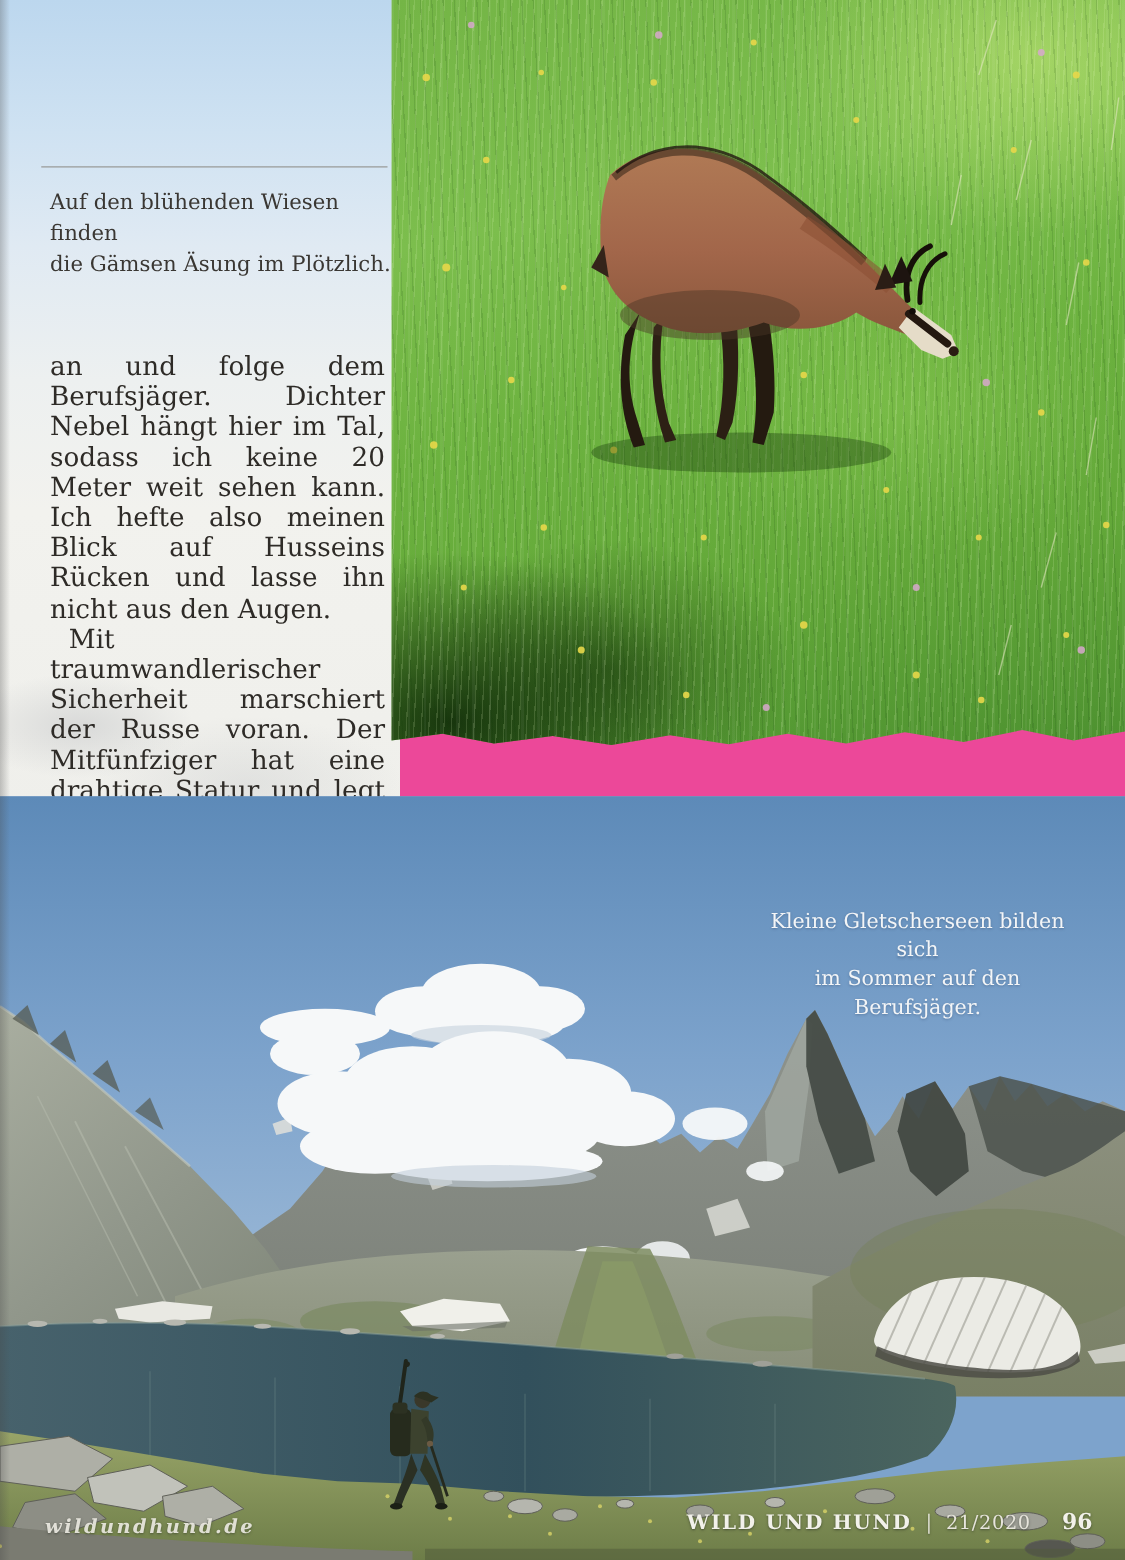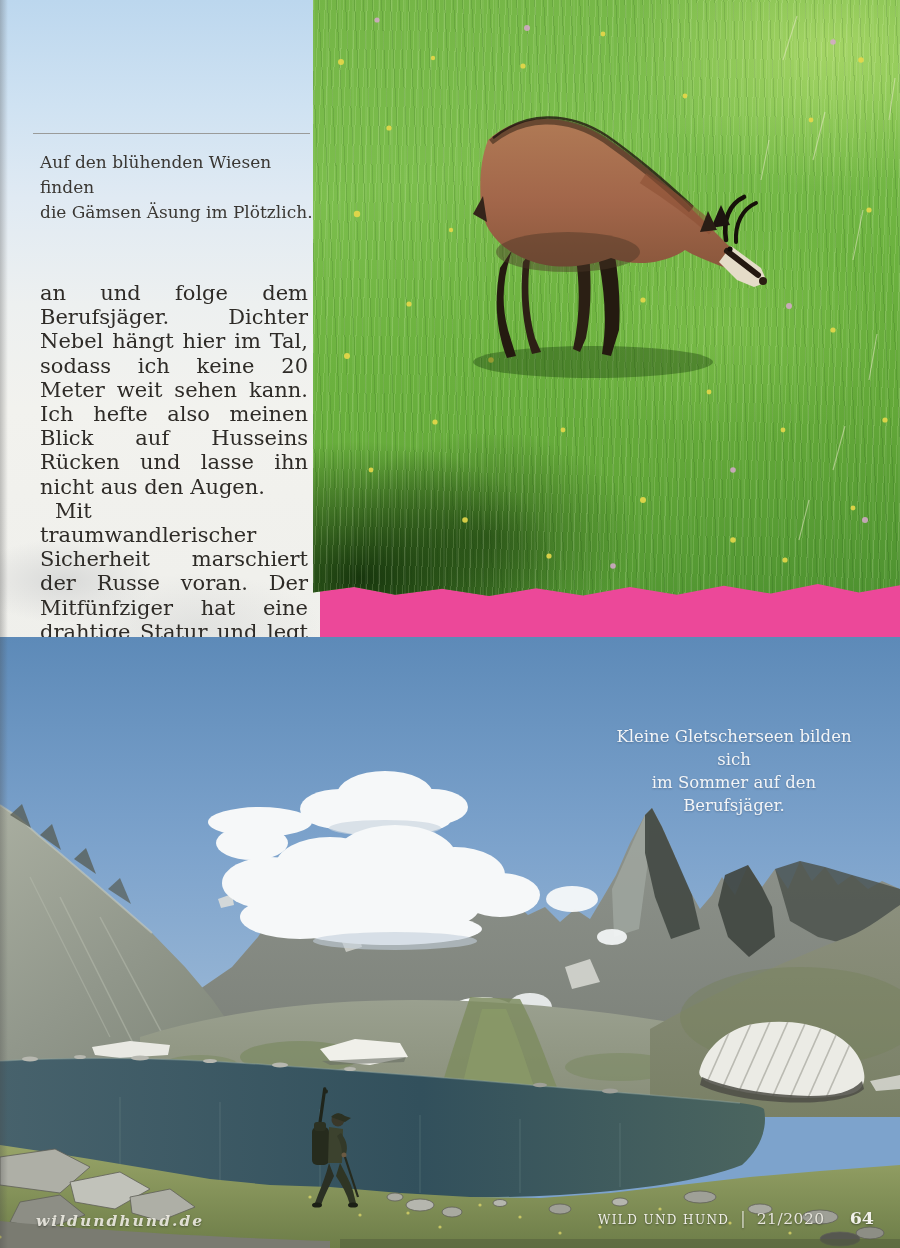--- a/index.html
+++ b/index.html
@@ -67,21 +67,21 @@
     position:absolute;left:36px;bottom:18px;
     font-style:italic;font-weight:bold;letter-spacing:2px;
     font-size:15.5px;color:rgba(242,240,232,.88);
     text-shadow:0 1px 2px rgba(40,45,35,.5);
     margin-top:21px;
   }
   .footer-right{
     position:absolute;right:26px;bottom:20px;display:flex;align-items:baseline;gap:11px;
     color:#f2f1ea;text-shadow:0 1px 2px rgba(30,35,28,.55);
   }
-  .footer-right .mag{font-weight:normal;font-size:12px;letter-spacing:1.4px;}
+  .footer-right .mag{font-weight:bold;font-size:16px;letter-spacing:1.4px;}
   .footer-right .sep{font-weight:normal;opacity:.8;font-size:16px;}
   .footer-right .issue{font-size:15.5px;color:#e7e5dc;letter-spacing:.5px;}
   .footer-right .pg{font-weight:bold;font-size:17.5px;margin-left:14px;}
 </style>
 </head>
 <body>
 
 <div class="page">
 
   <div class="ghost-sky"></div>
@@ -395,18 +395,18 @@
       <div>Kleine Gletscherseen bilden sich</div>
       <div>im Sommer auf den Berufsjäger.</div>
     </div>
 
     <div class="footer-site">wildundhund.de</div>
 
     <div class="footer-right">
       <span class="mag">WILD UND HUND</span>
       <span class="sep">|</span>
       <span class="issue">21/2020</span>
-      <span class="pg">64</span>
+      <span class="pg">96</span>
     </div>
   </div>
 
   <div class="edge-shadow"></div>
 </div>
 
 </body></html>

